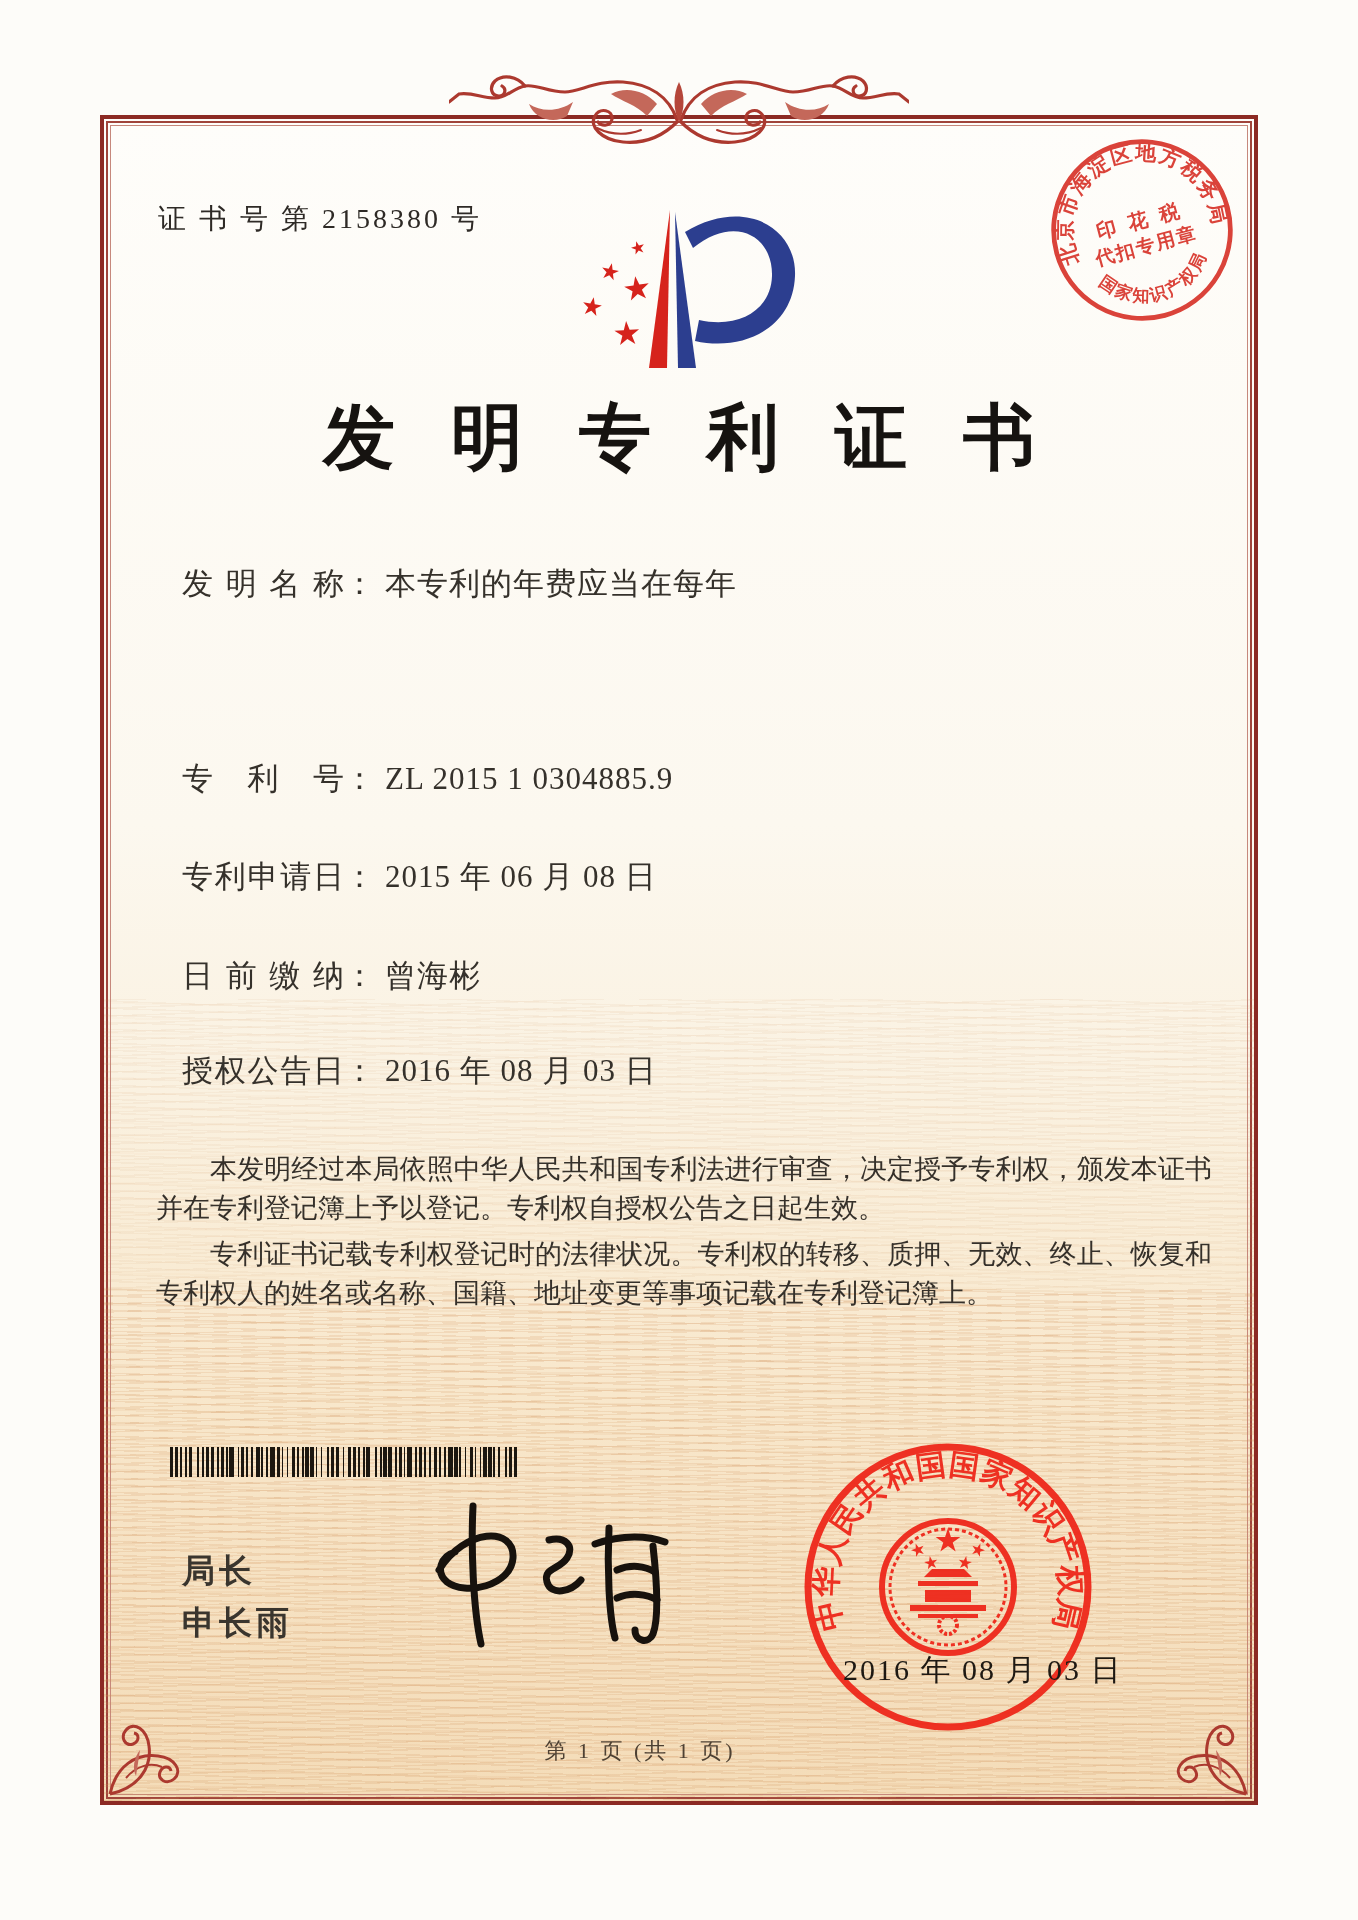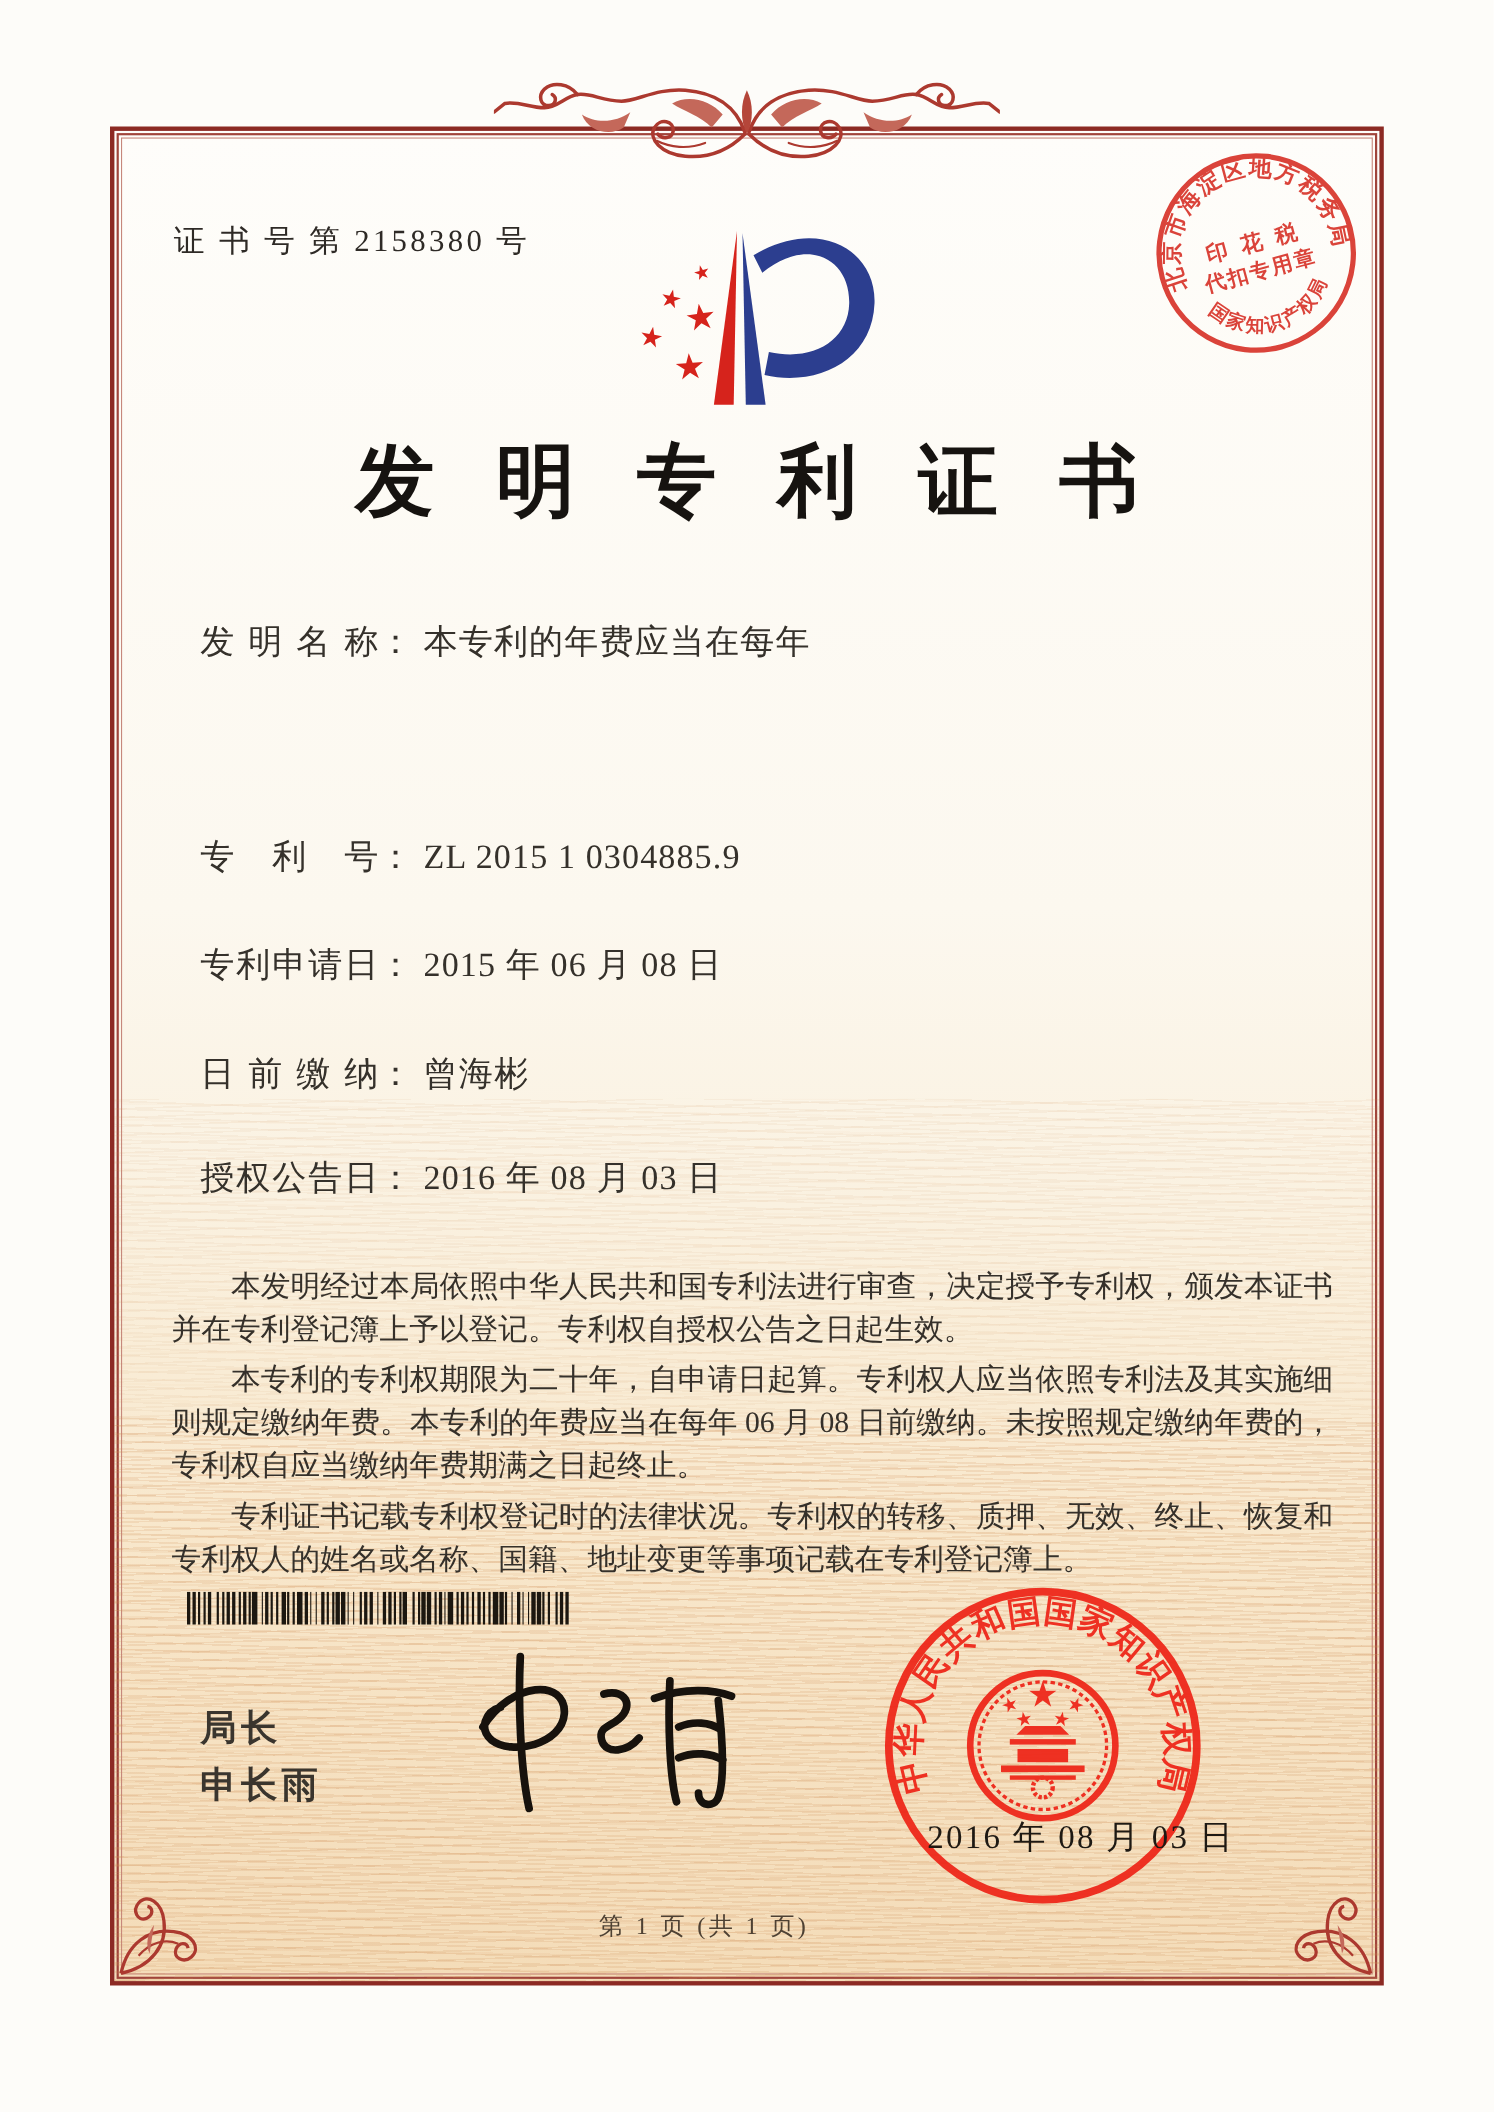--- a/index.html
+++ b/index.html
@@ -121,21 +121,20 @@
   </div>
   <div class="abs field" style="top:955px;">
     <span class="f-label">日前缴纳</span><span class="f-colon">：</span><span class="f-value">曾海彬</span>
   </div>
   <div class="abs field" style="top:1050px;">
     <span class="f-label">授权公告日</span><span class="f-colon">：</span><span class="f-value">2016 年 08 月 03 日</span>
   </div>
 
   <div class="abs paras">
     <p>本发明经过本局依照中华人民共和国专利法进行审查，决定授予专利权，颁发本证书并在专利登记簿上予以登记。专利权自授权公告之日起生效。</p>
-    <p>本专利的专利权期限为二十年，自申请日起算。专利权人应当依照专利法及其实施细则规定缴纳年费。本专利的年费应当在每年 06 月 08 日前缴纳。未按照规定缴纳年费的，专利权自应当缴纳年费期满之日起终止。</p>
     <p>专利证书记载专利权登记时的法律状况。专利权的转移、质押、无效、终止、恢复和专利权人的姓名或名称、国籍、地址变更等事项记载在专利登记簿上。</p>
   </div>
 
   <div class="abs barcode"><span style="display:inline-block;height:30px;width:3.4px;background:#1c1710"></span><span style="display:inline-block;height:30px;width:1.7px;background:transparent"></span><span style="display:inline-block;height:30px;width:3.4px;background:#1c1710"></span><span style="display:inline-block;height:30px;width:1.7px;background:transparent"></span><span style="display:inline-block;height:30px;width:1.7px;background:#1c1710"></span><span style="display:inline-block;height:30px;width:3.4px;background:transparent"></span><span style="display:inline-block;height:30px;width:1.7px;background:#1c1710"></span><span style="display:inline-block;height:30px;width:1.7px;background:transparent"></span><span style="display:inline-block;height:30px;width:3.4px;background:#1c1710"></span><span style="display:inline-block;height:30px;width:5.1px;background:transparent"></span><span style="display:inline-block;height:30px;width:1.7px;background:#1c1710"></span><span style="display:inline-block;height:30px;width:3.4px;background:transparent"></span><span style="display:inline-block;height:30px;width:1.7px;background:#1c1710"></span><span style="display:inline-block;height:30px;width:1.7px;background:transparent"></span><span style="display:inline-block;height:30px;width:3.4px;background:#1c1710"></span><span style="display:inline-block;height:30px;width:1.7px;background:transparent"></span><span style="display:inline-block;height:30px;width:3.4px;background:#1c1710"></span><span style="display:inline-block;height:30px;width:3.4px;background:transparent"></span><span style="display:inline-block;height:30px;width:1.7px;background:#1c1710"></span><span style="display:inline-block;height:30px;width:1.7px;background:transparent"></span><span style="display:inline-block;height:30px;width:3.4px;background:#1c1710"></span><span style="display:inline-block;height:30px;width:1.7px;background:transparent"></span><span style="display:inline-block;height:30px;width:1.7px;background:#1c1710"></span><span style="display:inline-block;height:30px;width:1.7px;background:transparent"></span><span style="display:inline-block;height:30px;width:5.1px;background:#1c1710"></span><span style="display:inline-block;height:30px;width:3.4px;background:transparent"></span><span style="display:inline-block;height:30px;width:1.7px;background:#1c1710"></span><span style="display:inline-block;height:30px;width:1.7px;background:transparent"></span><span style="display:inline-block;height:30px;width:3.4px;background:#1c1710"></span><span style="display:inline-block;height:30px;width:1.7px;background:transparent"></span><span style="display:inline-block;height:30px;width:1.7px;background:#1c1710"></span><span style="display:inline-block;height:30px;width:3.4px;background:transparent"></span><span style="display:inline-block;height:30px;width:1.7px;background:#1c1710"></span><span style="display:inline-block;height:30px;width:3.4px;background:transparent"></span><span style="display:inline-block;height:30px;width:3.4px;background:#1c1710"></span><span style="display:inline-block;height:30px;width:1.7px;background:transparent"></span><span style="display:inline-block;height:30px;width:1.7px;background:#1c1710"></span><span style="display:inline-block;height:30px;width:3.4px;background:transparent"></span><span style="display:inline-block;height:30px;width:1.7px;background:#1c1710"></span><span style="display:inline-block;height:30px;width:1.7px;background:transparent"></span><span style="display:inline-block;height:30px;width:5.1px;background:#1c1710"></span><span style="display:inline-block;height:30px;width:1.7px;background:transparent"></span><span style="display:inline-block;height:30px;width:3.4px;background:#1c1710"></span><span style="display:inline-block;height:30px;width:1.7px;background:transparent"></span><span style="display:inline-block;height:30px;width:1.7px;background:#1c1710"></span><span style="display:inline-block;height:30px;width:3.4px;background:transparent"></span><span style="display:inline-block;height:30px;width:1.7px;background:#1c1710"></span><span style="display:inline-block;height:30px;width:3.4px;background:transparent"></span><span style="display:inline-block;height:30px;width:3.4px;background:#1c1710"></span><span style="display:inline-block;height:30px;width:1.7px;background:transparent"></span><span style="display:inline-block;height:30px;width:1.7px;background:#1c1710"></span><span style="display:inline-block;height:30px;width:3.4px;background:transparent"></span><span style="display:inline-block;height:30px;width:1.7px;background:#1c1710"></span><span style="display:inline-block;height:30px;width:1.7px;background:transparent"></span><span style="display:inline-block;height:30px;width:3.4px;background:#1c1710"></span><span style="display:inline-block;height:30px;width:1.7px;background:transparent"></span><span style="display:inline-block;height:30px;width:3.4px;background:#1c1710"></span><span style="display:inline-block;height:30px;width:1.7px;background:transparent"></span><span style="display:inline-block;height:30px;width:1.7px;background:#1c1710"></span><span style="display:inline-block;height:30px;width:3.4px;background:transparent"></span><span style="display:inline-block;height:30px;width:1.7px;background:#1c1710"></span><span style="display:inline-block;height:30px;width:5.1px;background:transparent"></span><span style="display:inline-block;height:30px;width:1.7px;background:#1c1710"></span><span style="display:inline-block;height:30px;width:1.7px;background:transparent"></span><span style="display:inline-block;height:30px;width:3.4px;background:#1c1710"></span><span style="display:inline-block;height:30px;width:1.7px;background:transparent"></span><span style="display:inline-block;height:30px;width:3.4px;background:#1c1710"></span><span style="display:inline-block;height:30px;width:3.4px;background:transparent"></span><span style="display:inline-block;height:30px;width:1.7px;background:#1c1710"></span><span style="display:inline-block;height:30px;width:3.4px;background:transparent"></span><span style="display:inline-block;height:30px;width:3.4px;background:#1c1710"></span><span style="display:inline-block;height:30px;width:1.7px;background:transparent"></span><span style="display:inline-block;height:30px;width:3.4px;background:#1c1710"></span><span style="display:inline-block;height:30px;width:1.7px;background:transparent"></span><span style="display:inline-block;height:30px;width:1.7px;background:#1c1710"></span><span style="display:inline-block;height:30px;width:3.4px;background:transparent"></span><span style="display:inline-block;height:30px;width:1.7px;background:#1c1710"></span><span style="display:inline-block;height:30px;width:1.7px;background:transparent"></span><span style="display:inline-block;height:30px;width:3.4px;background:#1c1710"></span><span style="display:inline-block;height:30px;width:5.1px;background:transparent"></span><span style="display:inline-block;height:30px;width:1.7px;background:#1c1710"></span><span style="display:inline-block;height:30px;width:3.4px;background:transparent"></span><span style="display:inline-block;height:30px;width:1.7px;background:#1c1710"></span><span style="display:inline-block;height:30px;width:1.7px;background:transparent"></span><span style="display:inline-block;height:30px;width:3.4px;background:#1c1710"></span><span style="display:inline-block;height:30px;width:1.7px;background:transparent"></span><span style="display:inline-block;height:30px;width:3.4px;background:#1c1710"></span><span style="display:inline-block;height:30px;width:3.4px;background:transparent"></span><span style="display:inline-block;height:30px;width:1.7px;background:#1c1710"></span><span style="display:inline-block;height:30px;width:1.7px;background:transparent"></span><span style="display:inline-block;height:30px;width:3.4px;background:#1c1710"></span><span style="display:inline-block;height:30px;width:1.7px;background:transparent"></span><span style="display:inline-block;height:30px;width:1.7px;background:#1c1710"></span><span style="display:inline-block;height:30px;width:1.7px;background:transparent"></span><span style="display:inline-block;height:30px;width:5.1px;background:#1c1710"></span><span style="display:inline-block;height:30px;width:3.4px;background:transparent"></span><span style="display:inline-block;height:30px;width:1.7px;background:#1c1710"></span><span style="display:inline-block;height:30px;width:1.7px;background:transparent"></span><span style="display:inline-block;height:30px;width:3.4px;background:#1c1710"></span><span style="display:inline-block;height:30px;width:1.7px;background:transparent"></span><span style="display:inline-block;height:30px;width:1.7px;background:#1c1710"></span><span style="display:inline-block;height:30px;width:3.4px;background:transparent"></span><span style="display:inline-block;height:30px;width:1.7px;background:#1c1710"></span><span style="display:inline-block;height:30px;width:3.4px;background:transparent"></span><span style="display:inline-block;height:30px;width:3.4px;background:#1c1710"></span><span style="display:inline-block;height:30px;width:1.7px;background:transparent"></span><span style="display:inline-block;height:30px;width:1.7px;background:#1c1710"></span><span style="display:inline-block;height:30px;width:3.4px;background:transparent"></span><span style="display:inline-block;height:30px;width:1.7px;background:#1c1710"></span><span style="display:inline-block;height:30px;width:1.7px;background:transparent"></span><span style="display:inline-block;height:30px;width:5.1px;background:#1c1710"></span><span style="display:inline-block;height:30px;width:1.7px;background:transparent"></span><span style="display:inline-block;height:30px;width:3.4px;background:#1c1710"></span><span style="display:inline-block;height:30px;width:1.7px;background:transparent"></span><span style="display:inline-block;height:30px;width:1.7px;background:#1c1710"></span><span style="display:inline-block;height:30px;width:3.4px;background:transparent"></span><span style="display:inline-block;height:30px;width:1.7px;background:#1c1710"></span><span style="display:inline-block;height:30px;width:3.4px;background:transparent"></span><span style="display:inline-block;height:30px;width:3.4px;background:#1c1710"></span><span style="display:inline-block;height:30px;width:1.7px;background:transparent"></span><span style="display:inline-block;height:30px;width:1.7px;background:#1c1710"></span><span style="display:inline-block;height:30px;width:3.4px;background:transparent"></span><span style="display:inline-block;height:30px;width:1.7px;background:#1c1710"></span><span style="display:inline-block;height:30px;width:1.7px;background:transparent"></span><span style="display:inline-block;height:30px;width:3.4px;background:#1c1710"></span><span style="display:inline-block;height:30px;width:1.7px;background:transparent"></span><span style="display:inline-block;height:30px;width:3.4px;background:#1c1710"></span><span style="display:inline-block;height:30px;width:1.7px;background:transparent"></span><span style="display:inline-block;height:30px;width:1.7px;background:#1c1710"></span><span style="display:inline-block;height:30px;width:3.4px;background:transparent"></span><span style="display:inline-block;height:30px;width:1.7px;background:#1c1710"></span><span style="display:inline-block;height:30px;width:5.1px;background:transparent"></span><span style="display:inline-block;height:30px;width:1.7px;background:#1c1710"></span><span style="display:inline-block;height:30px;width:1.7px;background:transparent"></span><span style="display:inline-block;height:30px;width:3.4px;background:#1c1710"></span><span style="display:inline-block;height:30px;width:1.7px;background:transparent"></span><span style="display:inline-block;height:30px;width:3.4px;background:#1c1710"></span></div>
 
   <div class="abs signer signer-role">局长</div>
   <div class="abs signer signer-name">申长雨</div>
 
   <svg class="abs z4" style="left:372px;top:1498px;" width="310" height="150" viewBox="0 0 300 150">
     <g fill="none" stroke="#17120d" stroke-width="7" stroke-linecap="round" stroke-linejoin="round">

